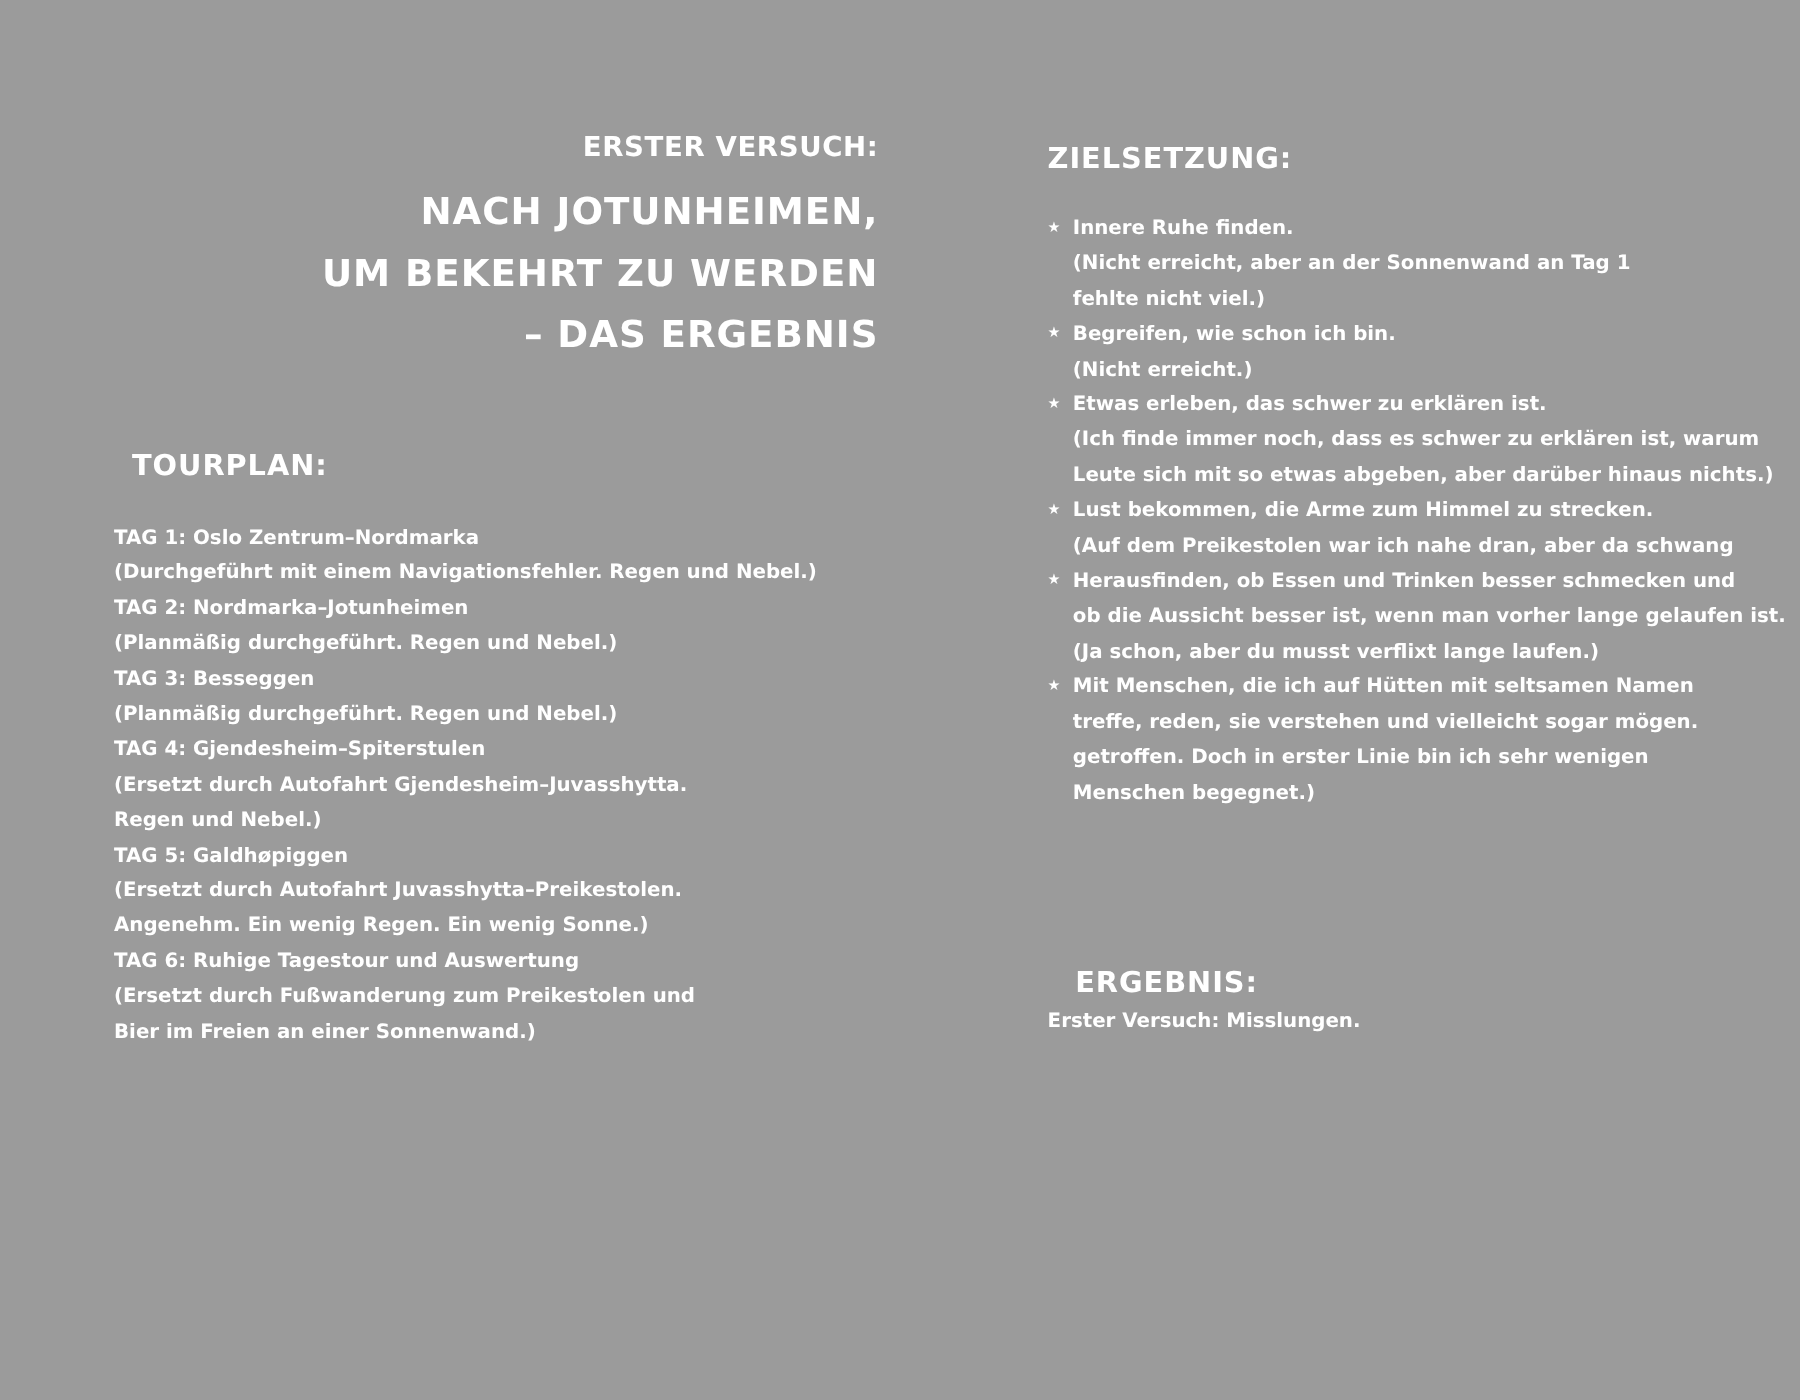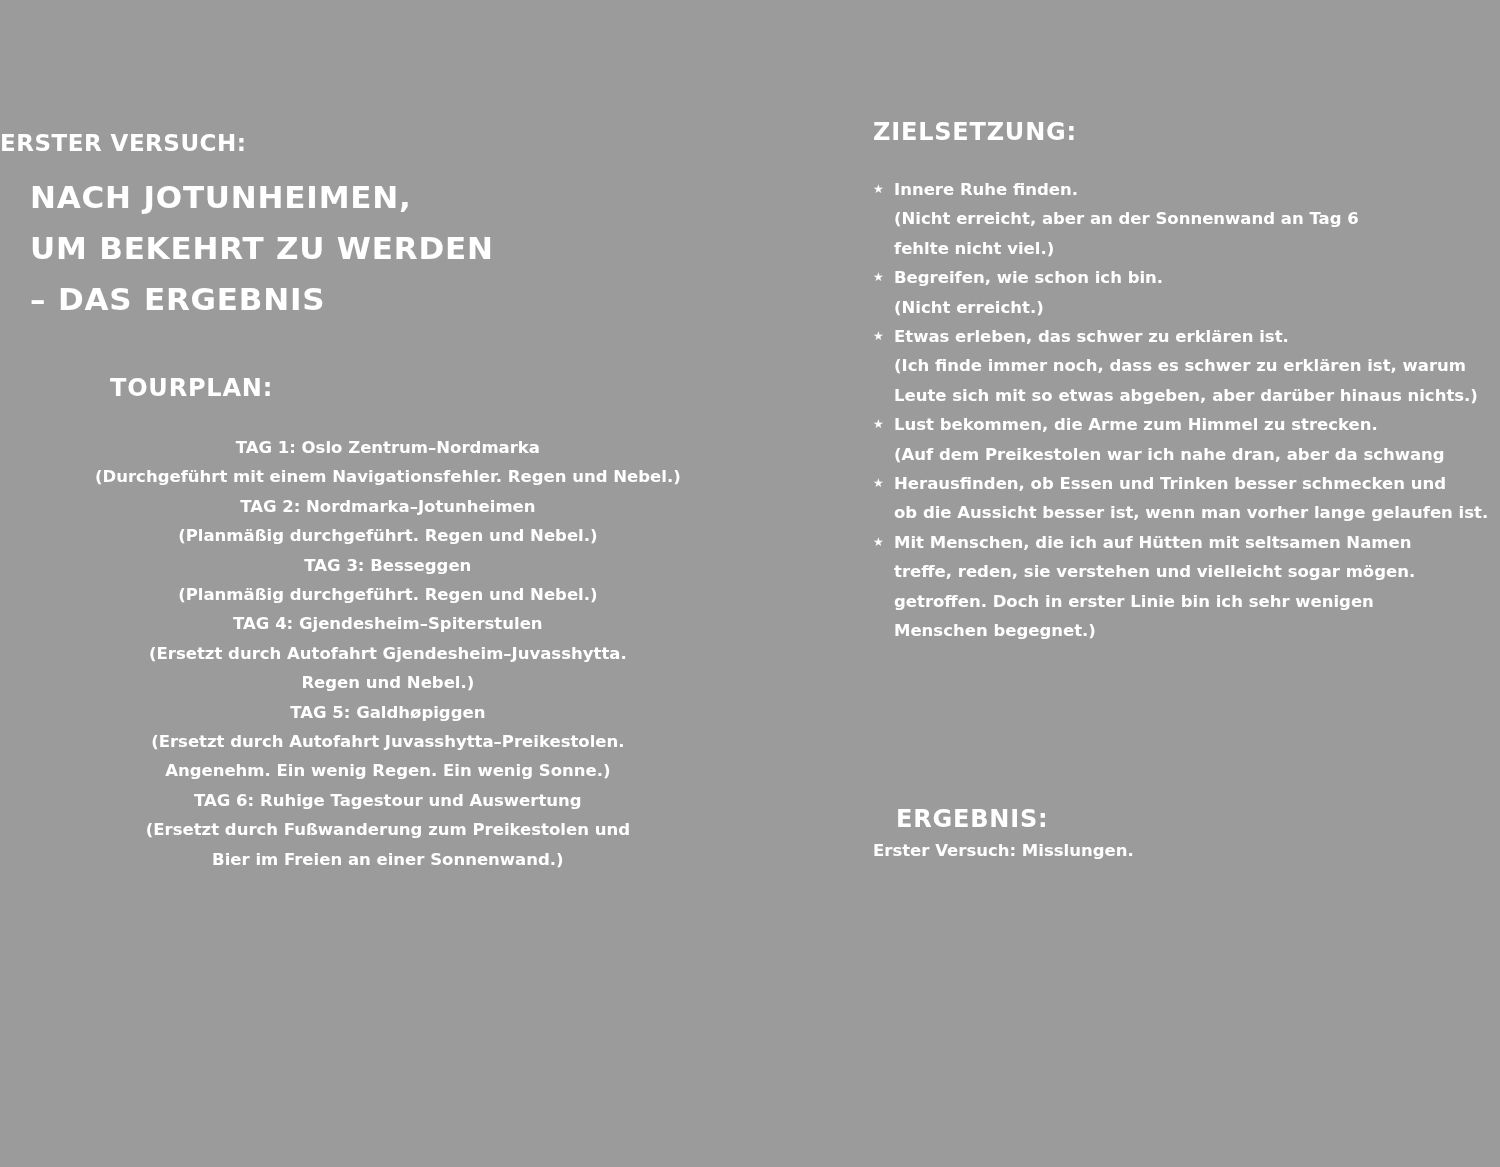--- a/index.html
+++ b/index.html
@@ -3,26 +3,26 @@
   <meta charset="utf-8">
   <style>
     html, body { margin:0; padding:0; }
     body {
       width:1500px; height:1167px; background:#9b9b9b; color:#ffffff;
       font-family:"DejaVu Sans", sans-serif; position:relative; overflow:hidden;
     }
     .page { position:absolute; top:0; }
     .left { left:0; width:750px; }
     .right { left:750px; width:750px; }
-    .title-block { position:absolute; left:0; width:732px; top:128px; text-align:left; }
+    .title-block { position:absolute; left:0; width:732px; top:108px; text-align:right; }
     .title-sub { font-size:23px; font-weight:bold; letter-spacing:0.5px; line-height:30px; }
     .title-main { font-size:31px; font-weight:bold; letter-spacing:0.8px; line-height:51px; margin-top:14px;padding-left:30px; }
     .section-head { font-size:24px; font-weight:bold; letter-spacing:0.8px; }
     .tour-head { position:absolute; left:110px; top:374px; }
-    .tour-list { position:absolute; left:95px; top:433px; font-size:16.5px; font-weight:bold; line-height:29.4px;text-align:center; }
+    .tour-list { position:absolute; left:95px; top:433px; font-size:16.5px; font-weight:bold; line-height:29.4px; }
     .goal-head { position:absolute; left:123px; top:118px;text-align:right; }
     .goal-list { position:absolute; left:123px; top:175px; font-size:16.5px; font-weight:bold; line-height:29.4px; }
     .goal-item { position:relative; padding-left:21px; }
     .goal-item .star { position:absolute; left:0; top:0; font-size:12px; }
     .result-head { position:absolute; left:123px; top:805px;margin-left:23px; }
     .result-text { position:absolute; left:123px; top:841px; font-size:16.5px; font-weight:bold; }
   </style>
 </head>
 <body>
 
@@ -54,21 +54,21 @@
     <div>Bier im Freien an einer Sonnenwand.)</div>
   </div>
 </div>
 
 <div class="page right">
   <div class="section-head goal-head">ZIELSETZUNG:</div>
   <div class="goal-list">
     <div class="goal-item">
       <span class="star">★</span>
       <div>Innere Ruhe finden.</div>
-      <div>(Nicht erreicht, aber an der Sonnenwand an Tag 6</div>
+      <div>(Nicht erreicht, aber an der Sonnenwand an Tag 1</div>
       <div>fehlte nicht viel.)</div>
     </div>
     <div class="goal-item">
       <span class="star">★</span>
       <div>Begreifen, wie schon ich bin.</div>
       <div>(Nicht erreicht.)</div>
     </div>
     <div class="goal-item">
       <span class="star">★</span>
       <div>Etwas erleben, das schwer zu erklären ist.</div>
@@ -77,20 +77,21 @@
     </div>
     <div class="goal-item">
       <span class="star">★</span>
       <div>Lust bekommen, die Arme zum Himmel zu strecken.</div>
       <div>(Auf dem Preikestolen war ich nahe dran, aber da schwang</div>
     </div>
     <div class="goal-item">
       <span class="star">★</span>
       <div>Herausfinden, ob Essen und Trinken besser schmecken und</div>
       <div>ob die Aussicht besser ist, wenn man vorher lange gelaufen ist.</div>
+      <div>(Ja schon, aber du musst verflixt lange laufen.)</div>
     </div>
     <div class="goal-item">
       <span class="star">★</span>
       <div>Mit Menschen, die ich auf Hütten mit seltsamen Namen</div>
       <div>treffe, reden, sie verstehen und vielleicht sogar mögen.</div>
       <div>getroffen. Doch in erster Linie bin ich sehr wenigen</div>
       <div>Menschen begegnet.)</div>
     </div>
   </div>
   <div class="section-head result-head">ERGEBNIS:</div>

